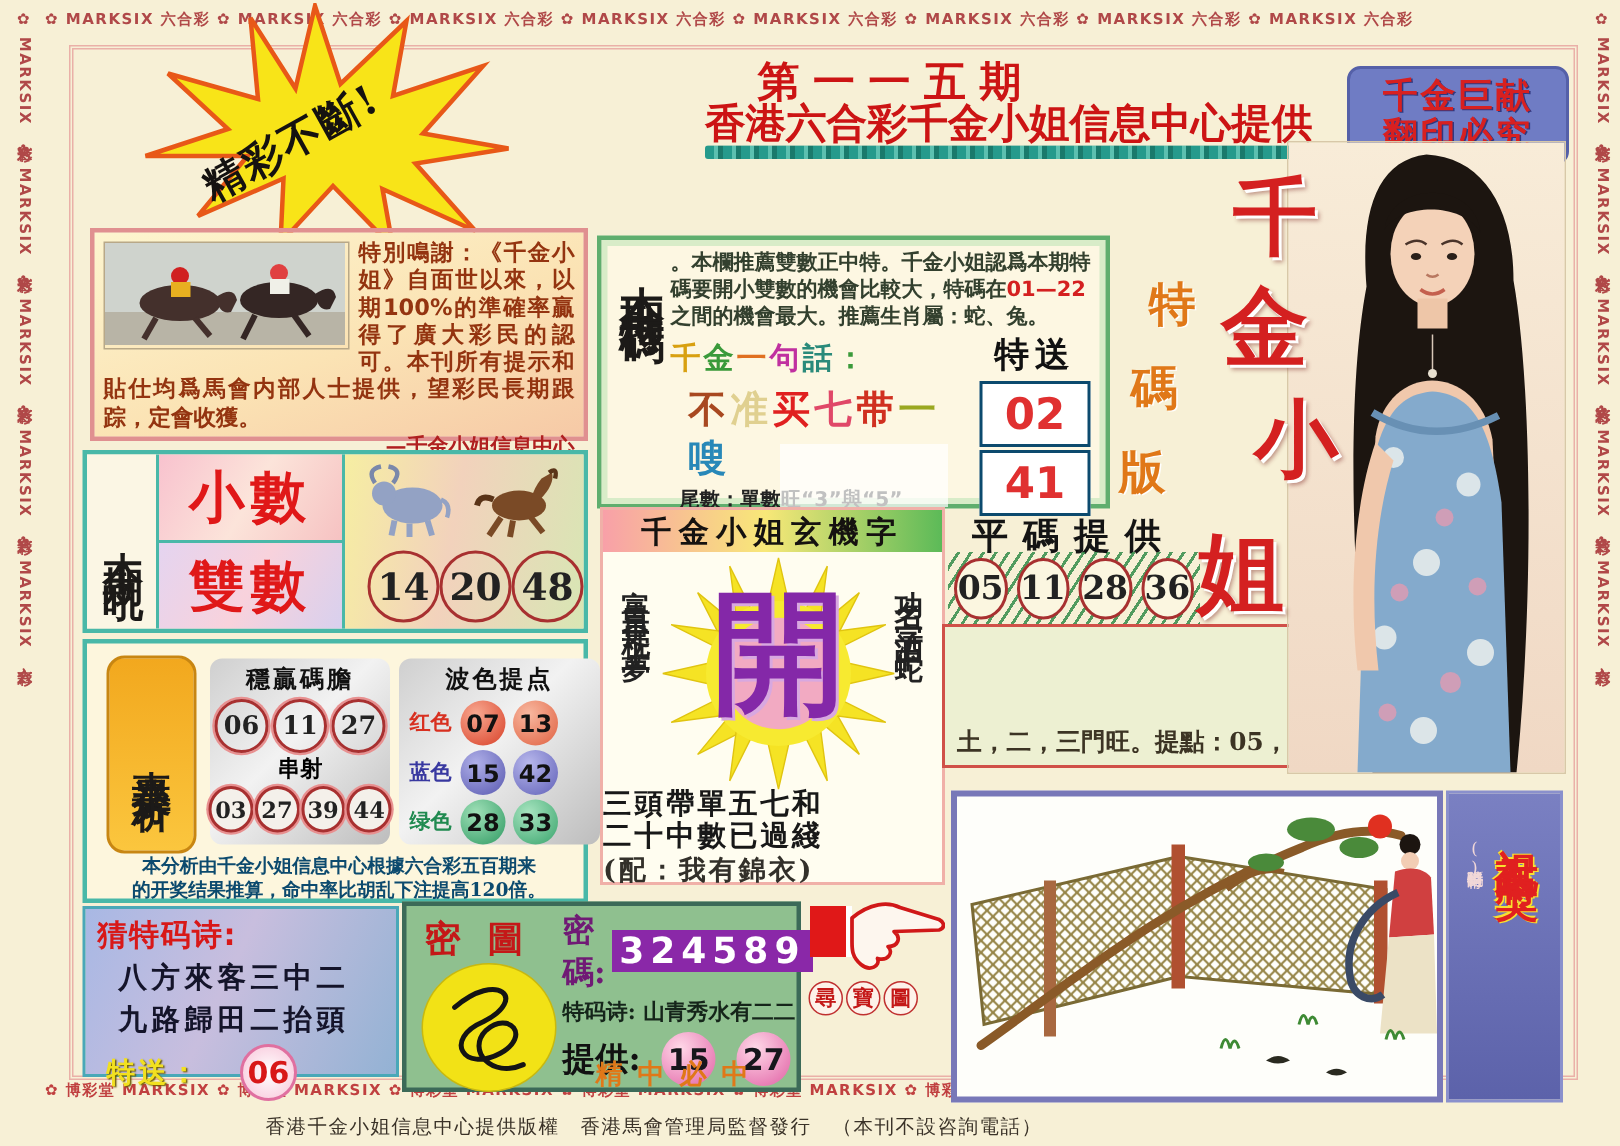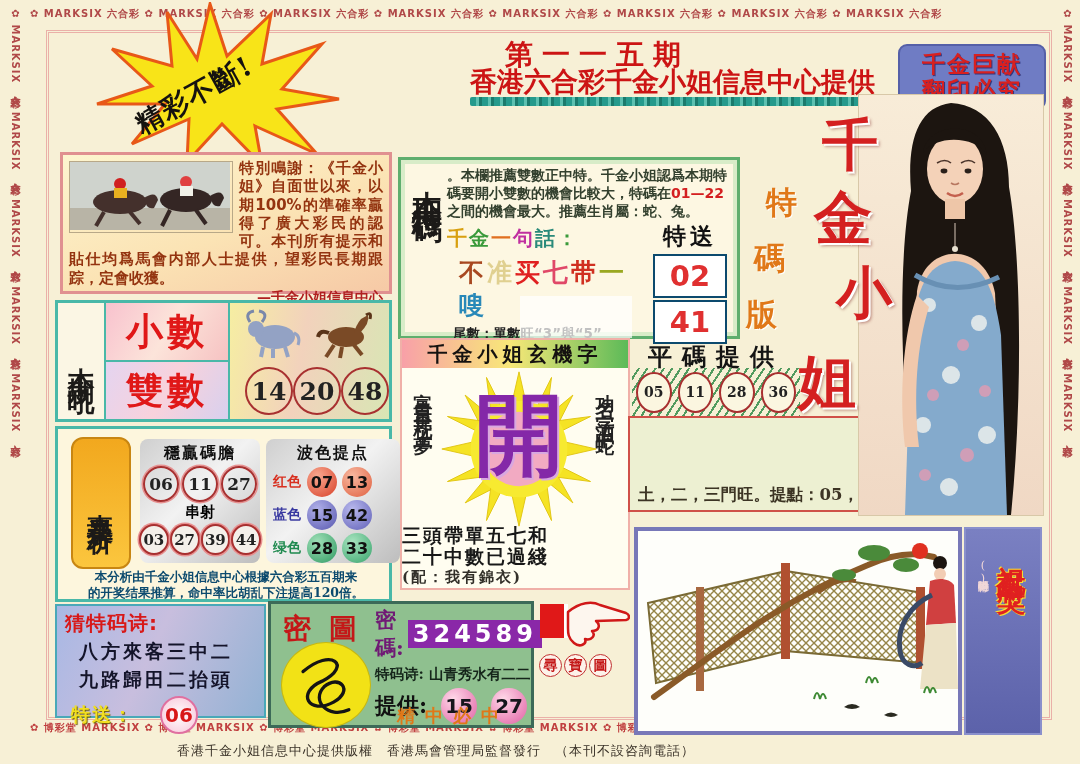--- a/index.html
+++ b/index.html
@@ -103,21 +103,21 @@
   .poem-line{font-size:19px;font-weight:bold;color:#14142a;font-family:"DejaVu Serif",serif;
     letter-spacing:3px;margin:2px 0 0 14px;}
   .poem-bottom{display:flex;align-items:center;margin:3px 0 0 6px;gap:26px;}
   .poem-tesong{font-size:19px;font-weight:bold;color:#f2e020;text-shadow:1px 1px 1px #6a5a00;letter-spacing:2px;}
   .poem-num{width:34px;height:34px;border-radius:50%;background:radial-gradient(#ffffff,#f8c4d8);
     border:2px solid #e070a0;color:#d81818;font-size:20px;font-weight:bold;
     display:flex;align-items:center;justify-content:center;}
   
   .secret{left:268px;top:601px;width:266px;height:127px;background:#8fc08f;border:3px solid #3c6a58;
     box-sizing:border-box;padding:3px 6px;}
-  .mi-title{position:absolute;left:12px;top:6px;font-size:28px;font-weight:bold;color:#c41818;
+  .mi-title{position:absolute;left:12px;top:6px;font-size:24px;font-weight:bold;color:#c41818;
     font-family:"DejaVu Serif",serif;letter-spacing:18px;}
   .mi-circle{position:absolute;left:10px;top:38px;width:88px;height:84px;border-radius:50%;
     background:#f2e216;border:1px solid #c8b810;}
   .mi-right{position:absolute;left:104px;top:2px;width:156px;}
   .mi-coderow{display:flex;align-items:center;gap:4px;}
   .mi-codelabel{font-size:21px;font-weight:bold;font-family:"DejaVu Serif",serif;color:#701a75;}
   .mi-code{background:#8a28a8;color:#fff;font-size:24px;font-weight:bold;letter-spacing:4px;padding:0 5px;}
   .mi-poem{font-size:14.5px;font-weight:bold;color:#15251a;font-family:"DejaVu Serif",serif;margin-top:3px;white-space:nowrap;}
   .mi-provrow{display:flex;align-items:center;gap:14px;margin-top:4px;}
   .mi-provlabel{font-size:22px;font-weight:bold;font-family:"DejaVu Serif",serif;color:#111;}
@@ -149,28 +149,28 @@
     font-family:"DejaVu Serif",serif;letter-spacing:5px;color:#151210;}
   .mys-vert{position:absolute;writing-mode:vertical-rl;text-orientation:upright;font-size:19px;font-weight:bold;
     color:#222;font-family:"DejaVu Serif",serif;letter-spacing:7px;top:38px;}
   .mys-left{left:9px;} .mys-right{right:9px;}
   .mys-sun{position:absolute;left:38px;top:30px;width:158px;height:158px;}
   .mys-char{position:absolute;left:50px;top:46px;width:134px;text-align:center;font-size:88px;font-weight:bold;
     color:#8428a8;font-family:"DejaVu Serif",serif;text-shadow:2px 2px 0 #d8a8e0;line-height:1.1;}
   .mys-line{position:absolute;left:0;width:100%;font-size:19px;font-weight:bold;color:#181818;
     letter-spacing:2px;}
   .mys-l1{top:183px;} .mys-l2{top:204px;}
-  .mys-l3{top:228px;font-size:15px;font-weight:bold;color:#33302a;font-family:"DejaVu Serif",serif;}
+  .mys-l3{top:228px;font-size:18px;font-weight:bold;color:#33302a;font-family:"DejaVu Serif",serif;}
   
   .pingma-title{left:648px;top:341px;width:210px;font-size:24px;font-weight:bold;color:#141414;
     font-family:"DejaVu Serif",serif;letter-spacing:10px;}
   .pingma-strip{left:632px;top:368px;width:168px;height:48px;padding:3px 4px;box-sizing:border-box;
     background:repeating-linear-gradient(123deg,rgba(0,0,0,0) 0 5px,rgba(52,140,74,.85) 5px 7px);
     display:flex;gap:6px;align-items:center;}
-  .n36{width:37px;height:37px;font-size:14px;background:#fbf6e0;}
+  .n36{width:37px;height:37px;font-size:22px;background:#fbf6e0;}
   
   .palebox{left:628px;top:416px;width:414px;height:96px;background:#edf0d2;border:2px solid #d05048;
     box-sizing:border-box;}
   .pale-tip{position:absolute;left:8px;bottom:4px;font-size:16.5px;font-weight:bold;color:#3c3424;
     font-family:"DejaVu Serif",serif;}
   
   .photo{left:858px;top:94px;width:184px;height:420px;border:1px solid #d8c8a8;}
   .name-char{position:absolute;color:#d42020;font-weight:bold;font-family:"DejaVu Serif",serif;
     text-shadow:2px 2px 0 #fff,3px 3px 3px rgba(120,30,30,.45);}
   .nc0{left:822px;top:108px;font-size:56px;}

